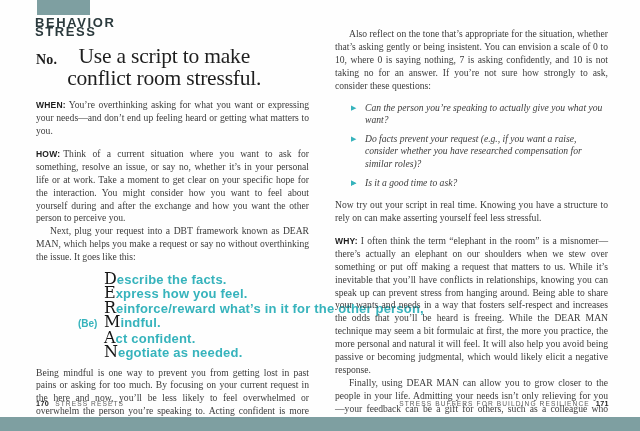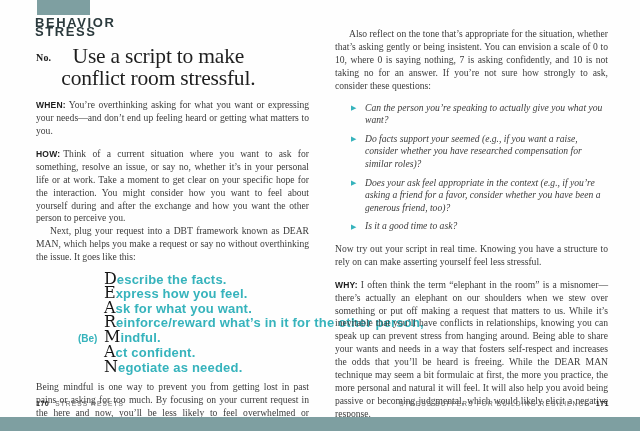--- a/index.html
+++ b/index.html
@@ -21,21 +21,21 @@
   .badge-rect { width:53px; height:15px; margin:0 auto; background:#7e9fa1; }
   .badge-label {
     margin-top:4px;
     font-family:"Liberation Sans", sans-serif;
     font-weight:bold; font-size:13px; line-height:8.6px;
     letter-spacing:1.6px; text-align:center; color:#2b3a3d;
     white-space:nowrap;
   }
   .headline { display:flex; align-items:flex-start; margin-top:9px; }
   .no-wrap { display:flex; }
-  .no-prefix { font-size:10px; font-weight:bold; color:#1c1c1c; margin-top:7px; letter-spacing:.2px; }
+  .no-prefix { font-size:14px; font-weight:bold; color:#1c1c1c; margin-top:7px; letter-spacing:.2px; }
   .big-num {
     font-family:"DejaVu Serif", serif;
     font-size:50px; line-height:46px; font-weight:bold;
     color:#151515; letter-spacing:-2px; margin-left:1px;
   }
   .title {
     margin-left:10px; margin-top:1px;
     font-size:21.5px; line-height:21.5px;
     color:#1f1f1f; letter-spacing:-0.2px;text-align:center;
   }
@@ -136,23 +136,20 @@
   </div>
 
   <div class="dear-man">
     <div class="dm-row">
       <span class="dm-prefix"></span><span class="dm-letter">D</span><span class="dm-rest">escribe the facts.</span>
     </div>
     <div class="dm-row">
       <span class="dm-prefix"></span><span class="dm-letter">E</span><span class="dm-rest">xpress how you feel.</span>
     </div>
     <div class="dm-row">
-      <span class="dm-prefix"></span><span class="dm-letter">A</span><span class="dm-rest">sk for what you want.</span>
-    </div>
-    <div class="dm-row">
       <span class="dm-prefix"></span><span class="dm-letter">R</span><span class="dm-rest">einforce/reward what’s in it for the other person,</span>
     </div>
     <div class="dm-row">
       <span class="dm-prefix">(Be)</span><span class="dm-letter">M</span><span class="dm-rest">indful.</span>
     </div>
     <div class="dm-row">
       <span class="dm-prefix"></span><span class="dm-letter">A</span><span class="dm-rest">ct confident.</span>
     </div>
     <div class="dm-row">
       <span class="dm-prefix"></span><span class="dm-letter">N</span><span class="dm-rest">egotiate as needed.</span>
@@ -168,24 +165,24 @@
 
   <div class="para indent first-right">
     <span>Also reflect on the tone that’s appropriate for the situation, whether that’s asking gently or being insistent. You can envision a scale of 0 to 10, where 0 is saying nothing, 7 is asking confidently, and 10 is not taking no for an answer. If you’re not sure how strongly to ask, consider these questions:</span>
   </div>
 
   <div class="questions">
     <div class="q-item">
       <span class="q-bullet">▶</span><span>Can the person you’re speaking to actually give you what you want?</span>
     </div>
     <div class="q-item">
-      <span class="q-bullet">▶</span><span>Do facts support your seemed (e.g., if you want a raise, consider whether you have researched compensation for similar roles)?</span>
-    </div>
-    <div class="q-item">
-      <span class="q-bullet">▶</span><span>Does your ask feel appropriate in the context (e.g., if you’re asking a friend for a favor, consider whether you have been a generous friend, too)?</span>
+      <span class="q-bullet">▶</span><span>Do facts prevent your request (e.g., if you want a raise, consider whether you have researched compensation for similar roles)?</span>
+    </div>
+    <div class="q-item">
+      <span class="q-bullet">▶</span>
     </div>
     <div class="q-item">
       <span class="q-bullet">▶</span><span>Is it a good time to ask?</span>
     </div>
   </div>
 
   <div class="para">
     <span>Now try out your script in real time. Knowing you have a structure to rely on can make asserting yourself feel less stressful.</span>
   </div>
 

